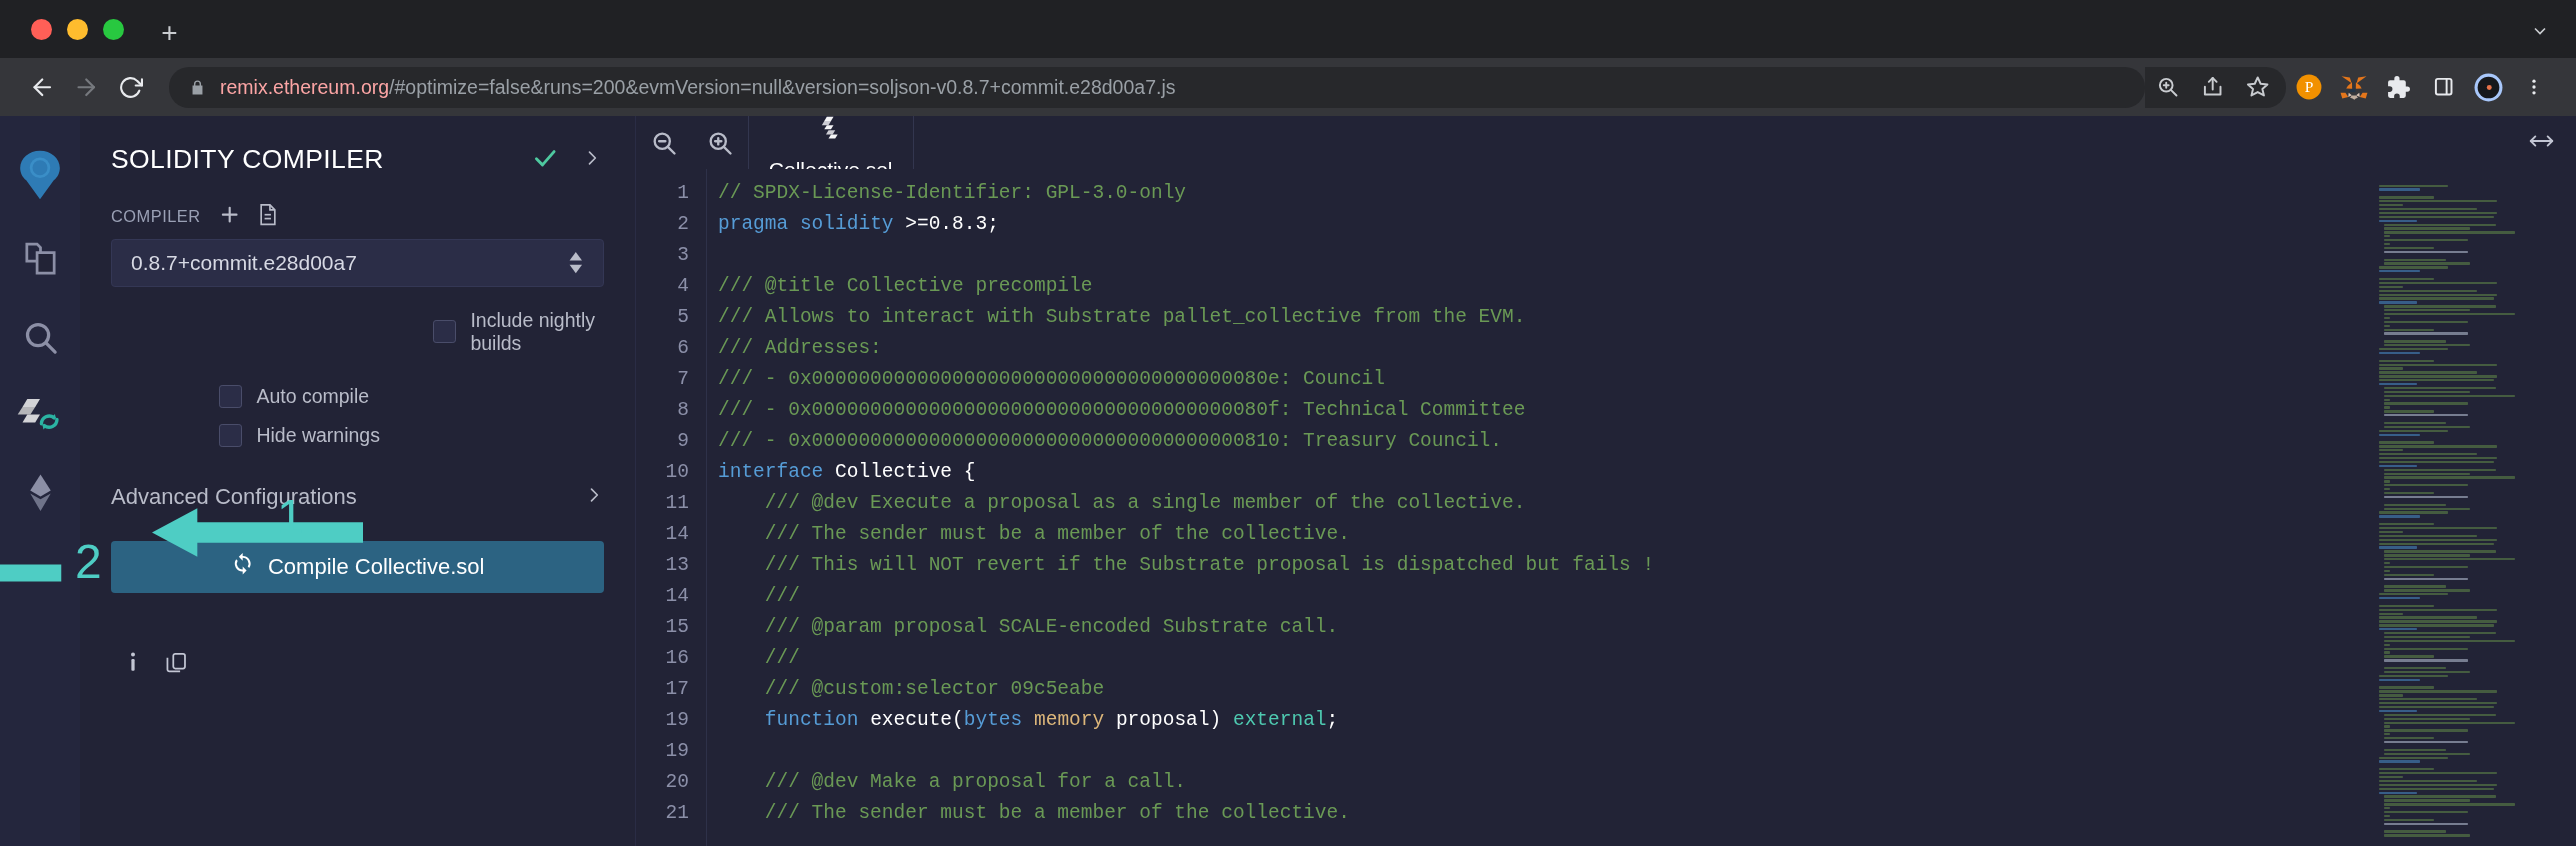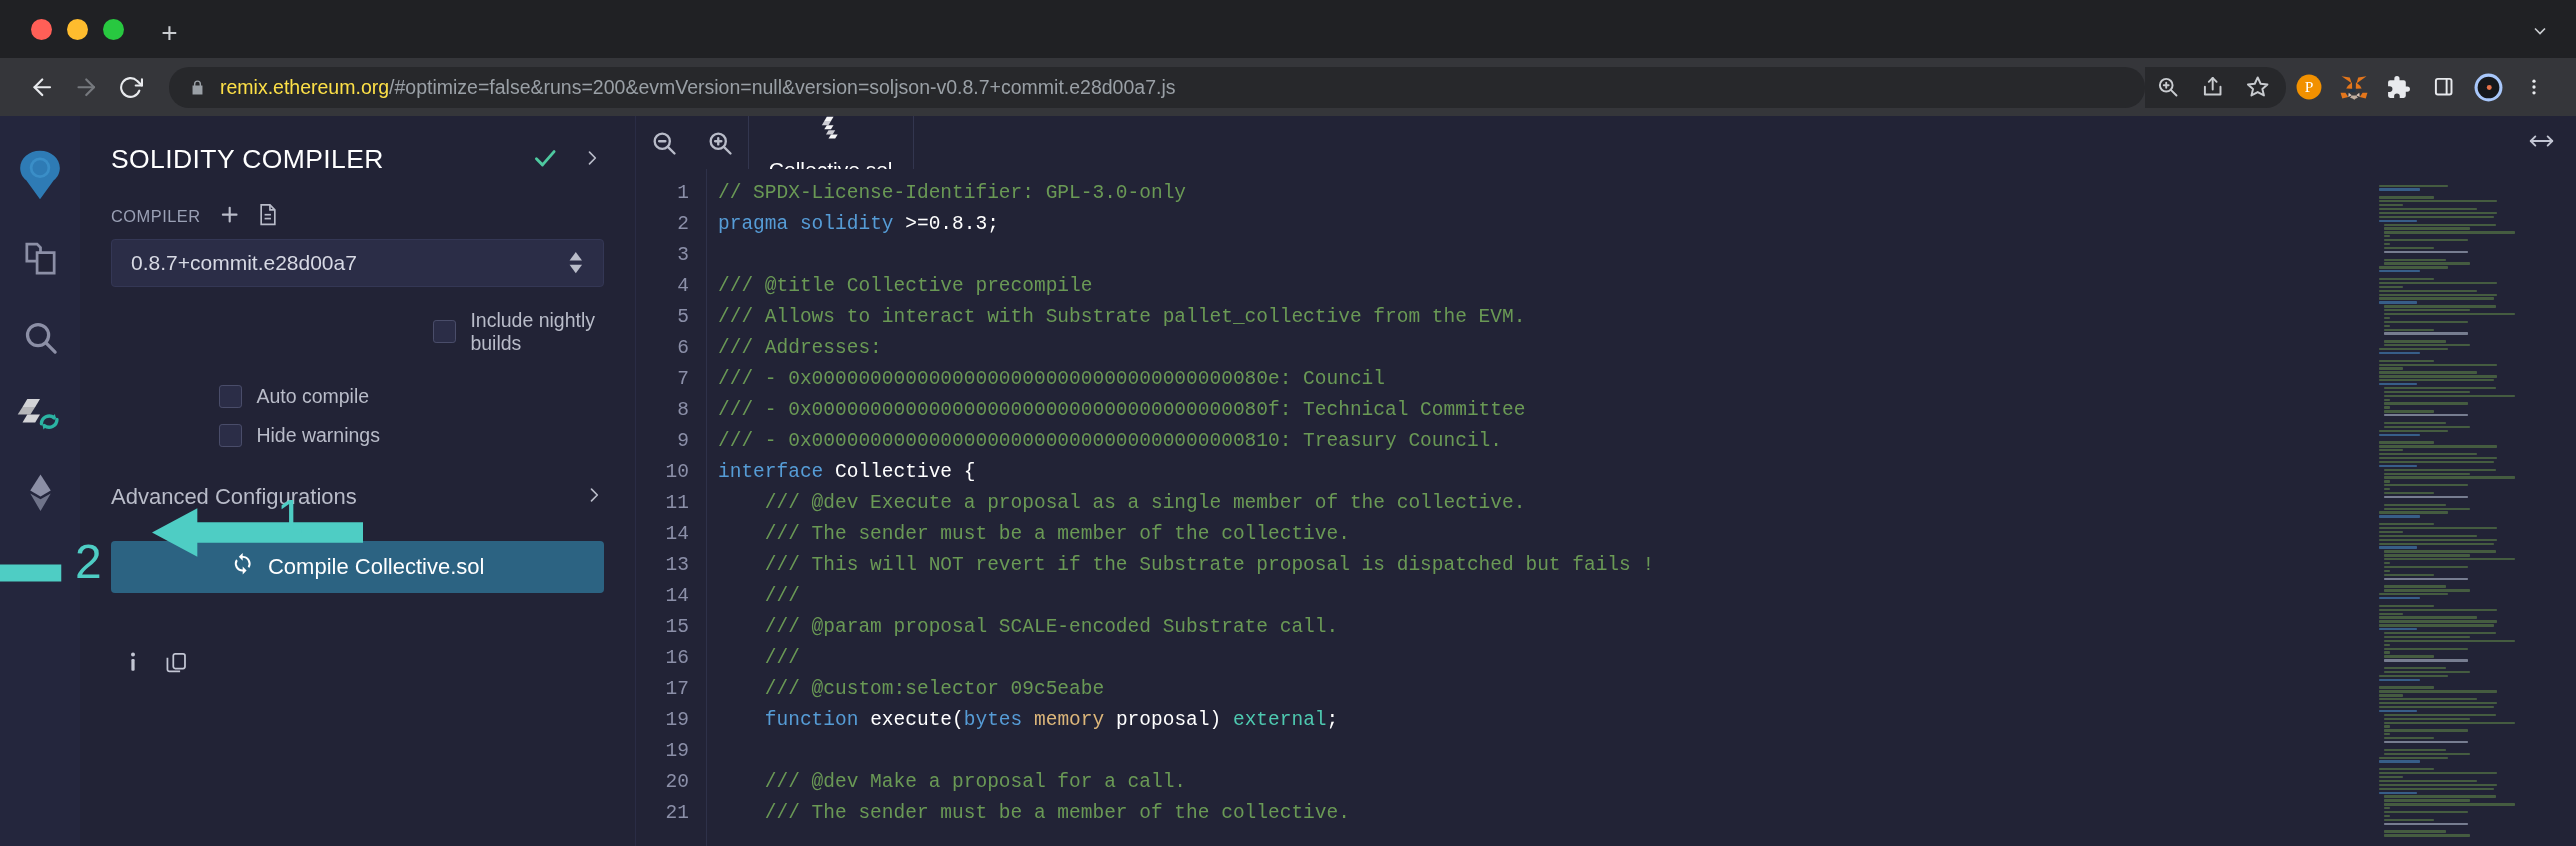--- a/index.html
+++ b/index.html
@@ -51,21 +51,21 @@
   #omnibox {
     flex: 1 1 auto; height: 41px; background: #27282b;
     border-radius: 20px; display: flex; align-items: center;
     margin: 0 12.5px 0 17px; padding: 0 20px; gap: 14px; min-width: 0;
   }
   #lock-icon { flex: 0 0 auto; display:flex; align-items:center; }
   #omnibox-url {
     font-size: 19.5px; white-space: nowrap; overflow: hidden;
     color: #9aa0a6; font-family: "Liberation Sans", sans-serif;
   }
-  #omnibox-url .host { color: #fde047; text-align: center; }
+  #omnibox-url .host { color: #fca5a5; text-align: center; }
   #toolbar-right { display: flex; align-items: center; gap: 0; flex: 0 0 auto; }
   .tb-icon {
     width: 45px; height: 45px; display: flex; align-items: center; justify-content: center;
     color: #c9ccd0; cursor: pointer;
   }
   #omni-actions {
     display: flex; align-items: center; background: #27282b;
     border-radius: 0 20px 20px 0; height: 41px; margin-left: -12.5px; padding-right: 6.2px;
   }
 

